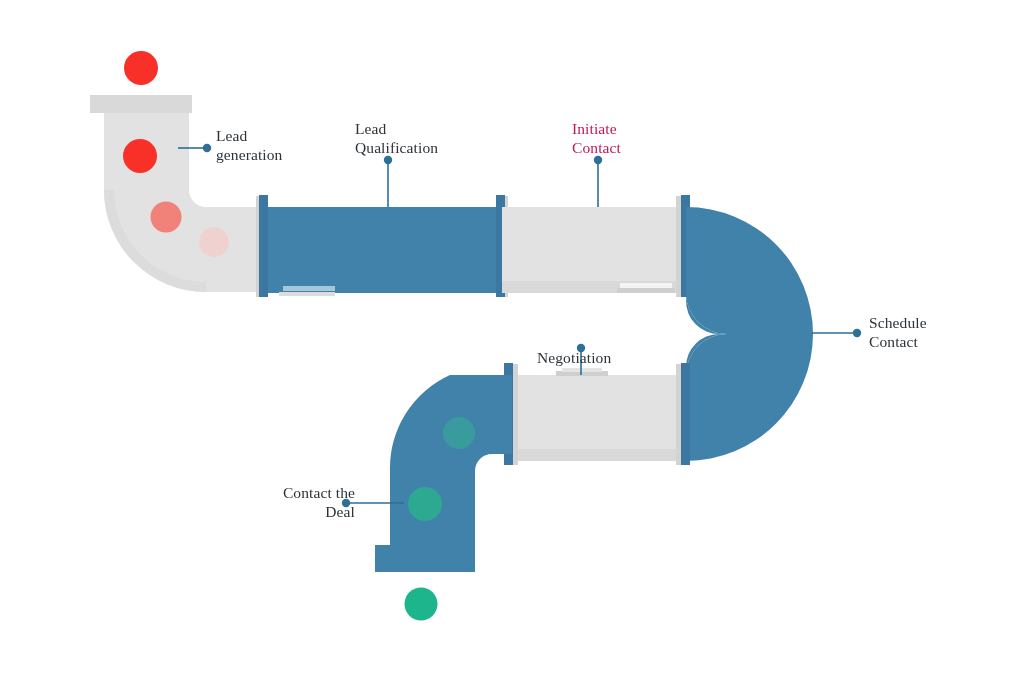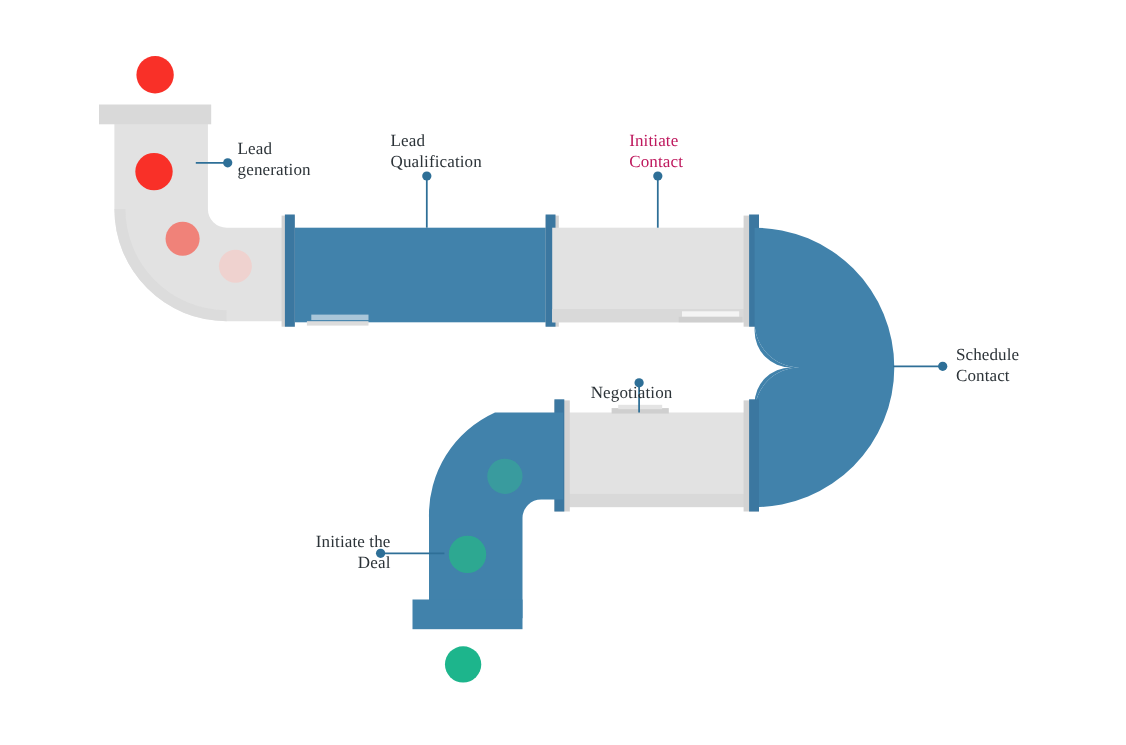--- a/index.html
+++ b/index.html
@@ -151,16 +151,16 @@
 
   <div class="lbl" style="left: 216px; top: 127px; color: rgb(44, 51, 56);">Lead
 generation</div>
   <div class="lbl" style="left: 355px; top: 120px; color: rgb(44, 51, 56);">Lead
 Qualification</div>
   <div class="lbl" style="left: 572px; top: 120px; color: #be185d;">Initiate
 Contact</div>
   <div class="lbl" style="left: 869px; top: 314px; color: rgb(44, 51, 56);">Schedule
 Contact</div>
   <div class="lbl" style="left: 537px; top: 325px; color: rgb(44, 51, 56); margin-top: 24px;">Negotiation</div>
-  <div class="lbl right-align" style="right: 669px; width: 112px; top: 484px; color: rgb(44, 51, 56);">Initiate the
+  <div class="lbl right-align" style="right: 669px; width: 112px; top: 484px; color: rgb(44, 51, 56);">Contact the
 Deal</div>
 
 </div>
 
 </body></html>

